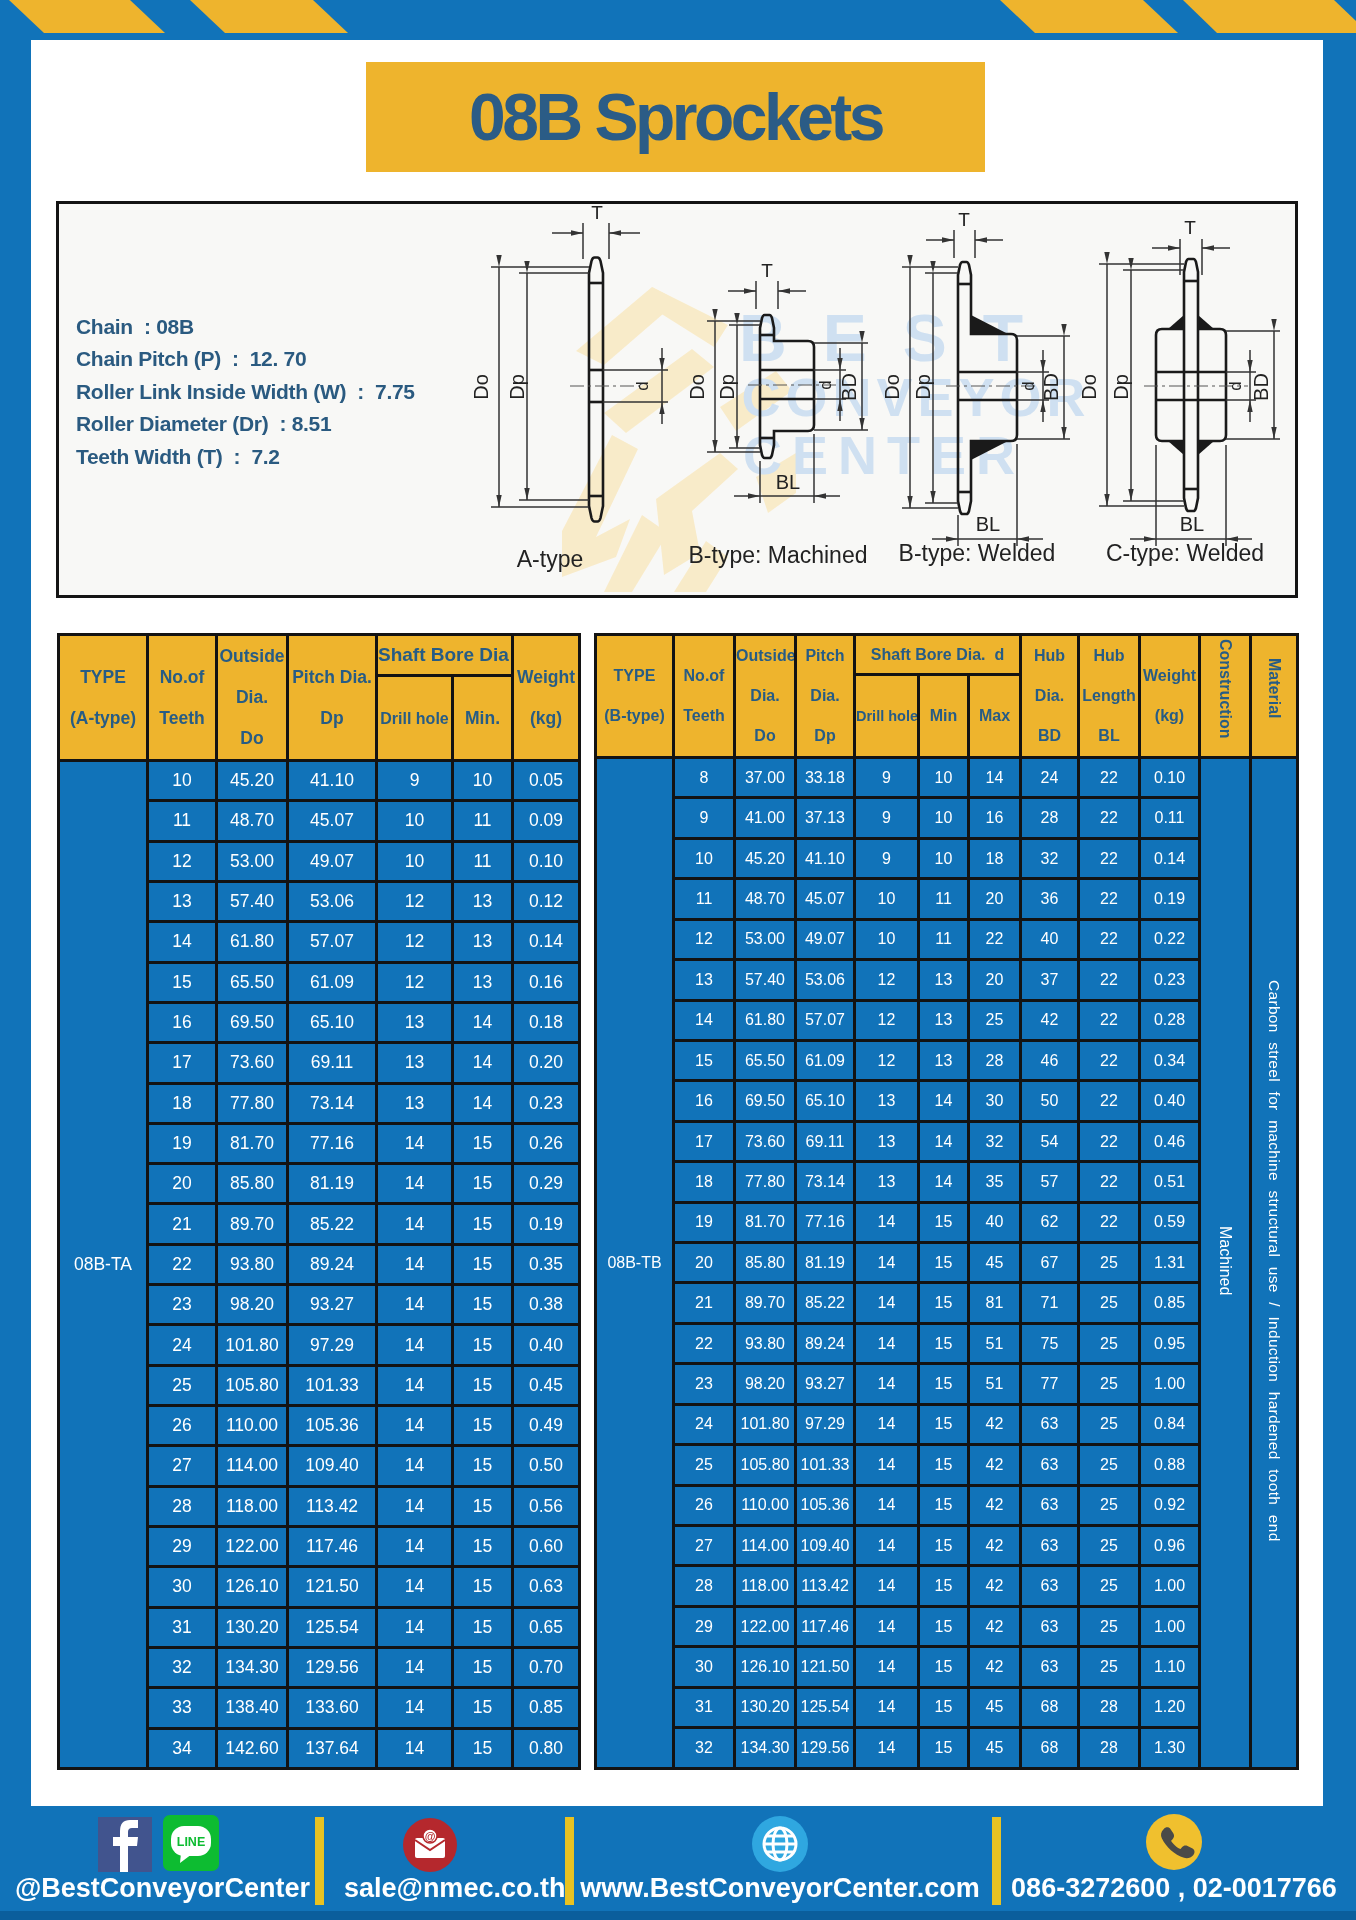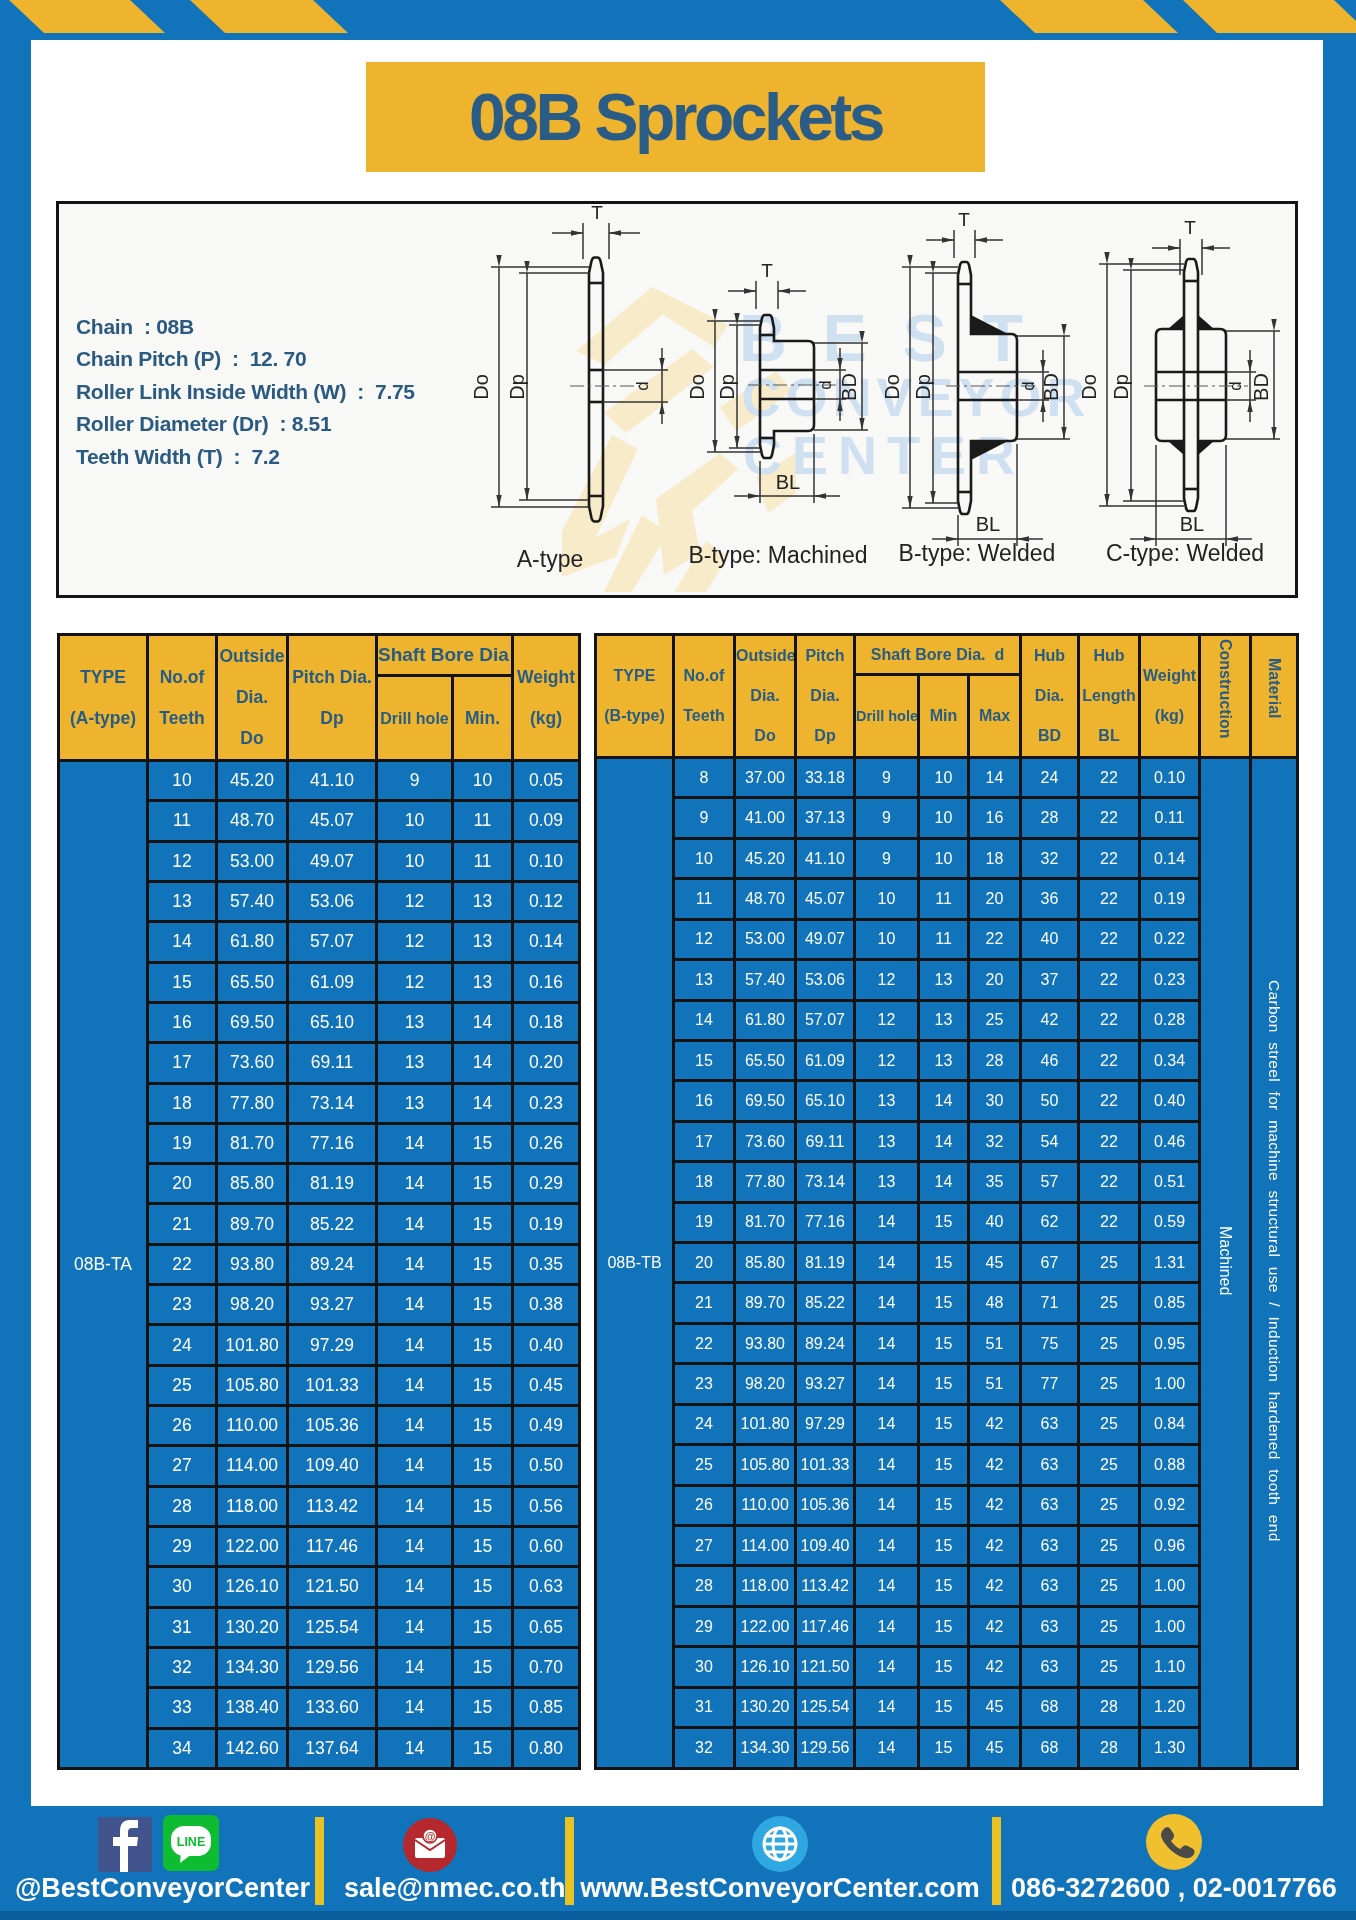--- a/index.html
+++ b/index.html
@@ -650,21 +650,21 @@
         <td>67</td>
         <td>25</td>
         <td>1.31</td>
       </tr>
 <tr>
         <td>21</td>
         <td>89.70</td>
         <td>85.22</td>
         <td>14</td>
         <td>15</td>
-        <td>48</td>
+        <td>81</td>
         <td>71</td>
         <td>25</td>
         <td>0.85</td>
       </tr>
 <tr>
         <td>22</td>
         <td>93.80</td>
         <td>89.24</td>
         <td>14</td>
         <td>15</td>

